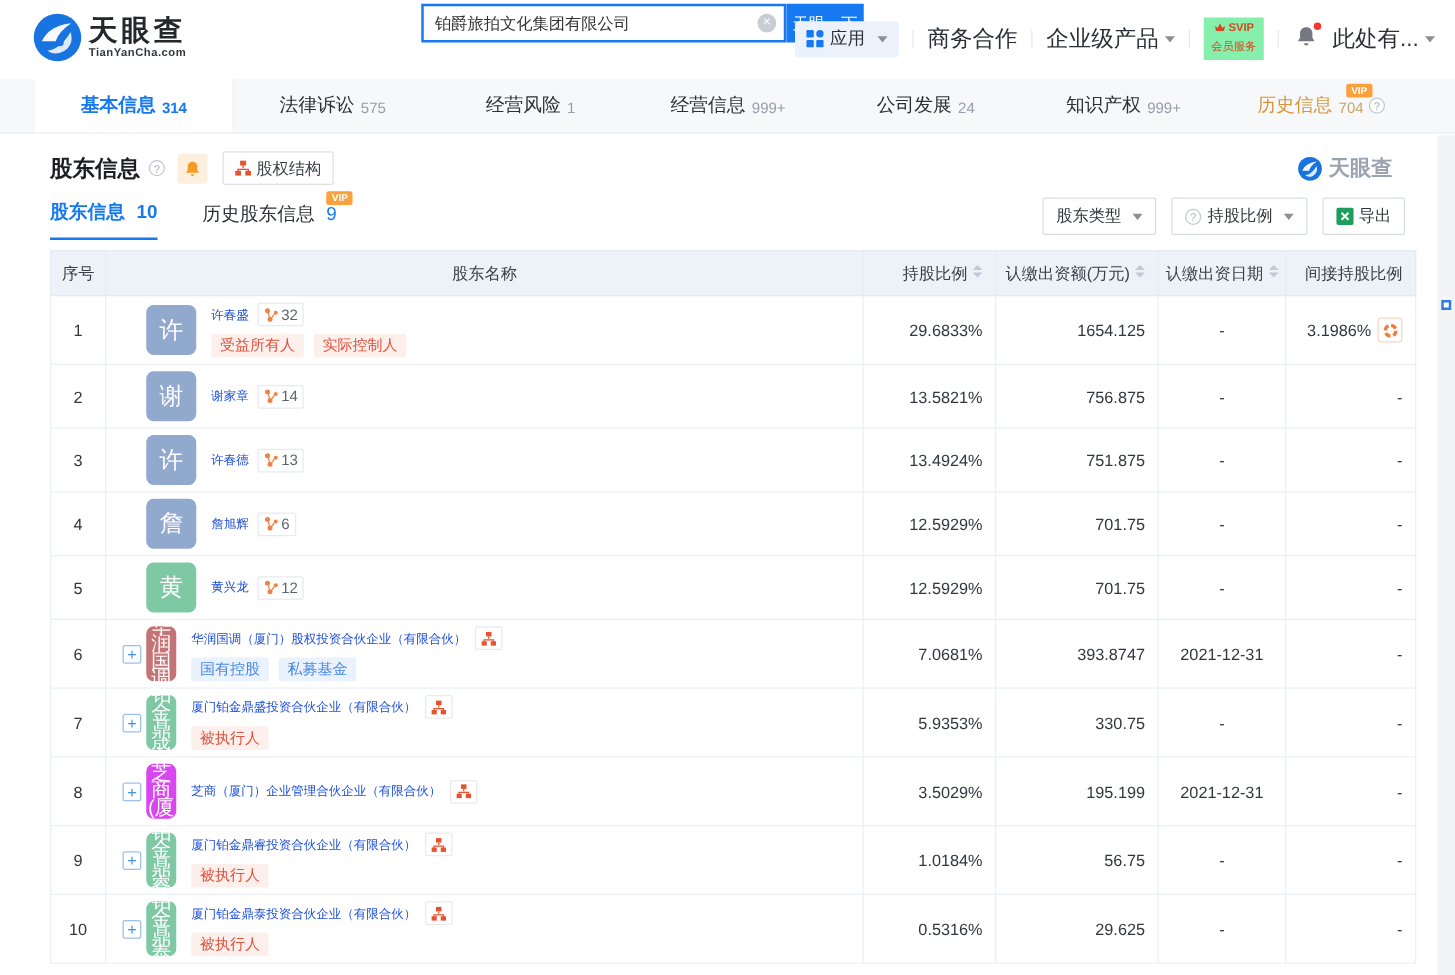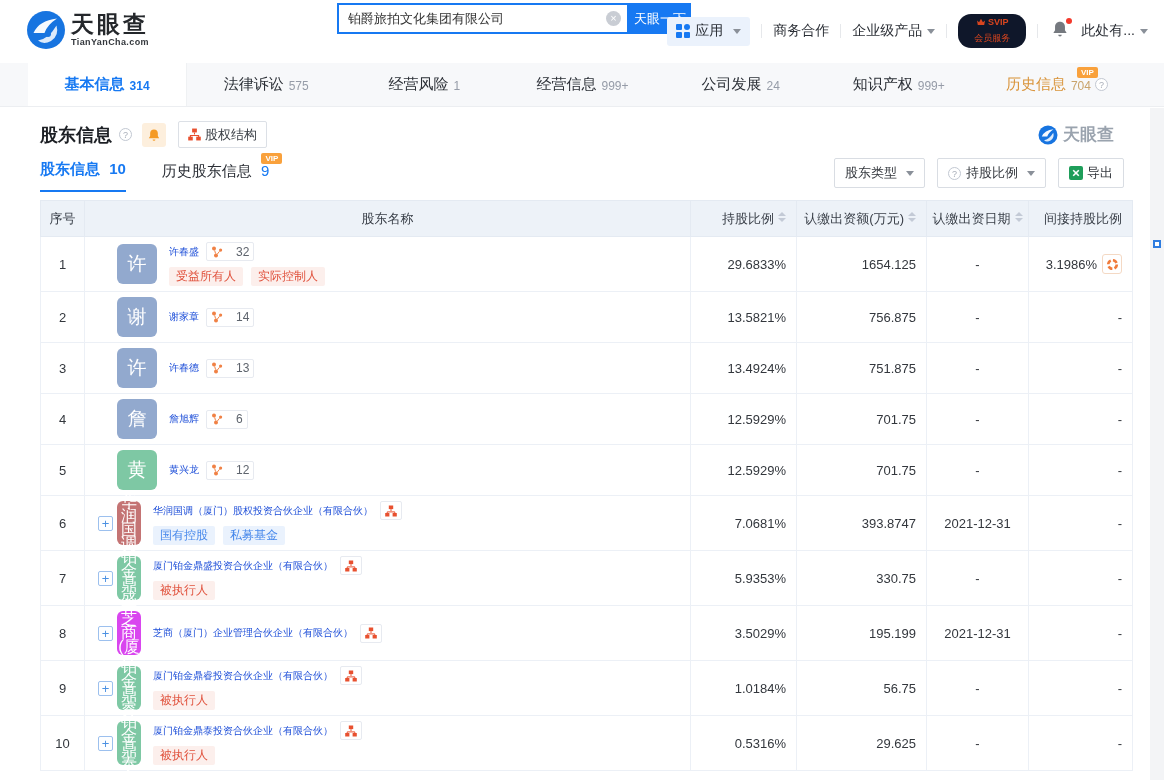--- a/index.html
+++ b/index.html
@@ -24,24 +24,24 @@
 .sinput{width:292px;height:31px;border:2px solid #1779F2;font-size:13px;color:#333;
   padding:0 28px 0 9px;outline:none;display:block}
 .sclear{position:absolute;right:8px;top:8px;width:15px;height:15px;border-radius:50%;
   background:#C9CDD4;color:#fff;font-size:11px;line-height:15px;text-align:center;cursor:pointer}
 .sclear::before{content:"×"}
 .sbtn{width:62px;height:31px;background:#1779F2;color:#fff;font-size:13px;border:none;cursor:pointer}
 .top-right{position:absolute;right:16px;top:16px;display:flex;align-items:center;height:30px}
 .apps-chip{display:flex;align-items:center;background:#EBF2FC;border-radius:3px;height:29px;
   padding:0 9px;font-size:14px;color:#2B2F36;gap:5px;cursor:pointer}
 .vsep{width:1px;height:14px;background:#E6E8EB;margin:0 11px}
-.toplink{font-size:14px;color:#2B2F36;cursor:pointer;display:flex;align-items:center}
+.toplink{font-size:18px;color:#2B2F36;cursor:pointer;display:flex;align-items:center}
 .caret{width:0;height:0;border-left:4px solid transparent;border-right:4px solid transparent;
   border-top:5px solid #8A9099;margin-left:5px;display:inline-block}
-.svip{background:#0f172a;border-radius:13px;padding:3px 16px;text-align:center;cursor:pointer}
+.svip{background:#86efac;border-radius:0;padding:3px 6px;text-align:center;cursor:pointer}
 .svip .l1{font-size:9px;font-weight:bold;color:#D8451F;line-height:10px;display:flex;align-items:center;gap:2px;justify-content:center}
 .svip .l2{font-size:9px;color:#D8451F;line-height:11px}
 .bellwrap{position:relative;margin:0 2px;cursor:pointer}
 .reddot{position:absolute;top:-2px;right:-3px;width:6px;height:6px;border-radius:50%;background:#F3392B}
 
 .nav{height:44px;background:#F7F8FA;border-bottom:1px solid #ECEEF1}
 .nav-inner{margin:0 28px;display:flex;height:100%}
 .nav-tab{flex:1;display:flex;align-items:center;justify-content:center;font-size:15px;
   color:#2B2F36;position:relative;cursor:pointer}
 .nav-tab .cnt{font-size:12px;color:#969CA8;margin-left:5px;margin-top:2px}
@@ -93,21 +93,21 @@
 .expand{width:15px;height:15px;margin-right:4px;flex:none;font-size:13px;line-height:13px;text-align:center}
 .expand.on{border:1px solid #9CC0EE;border-radius:2px;color:#4A90E2;background:#FDFEFF;cursor:pointer}
 .avatar{flex:none;margin-right:12px;border-radius:6px;color:#fff;display:flex;flex-direction:column;
   align-items:center;justify-content:center;cursor:pointer;text-align:center}
 .avatar.person{width:40px;height:40px;font-size:19px}
 .avatar.company{width:24px;height:44px;font-size:16px;line-height:14px}
 .nameline{display:flex;align-items:center}
 .name-link{font-size:10px;color:#1d4ed8}
 .chip{display:inline-flex;align-items:center;border:1px solid #E7EAF0;border-radius:2px;height:19px;
   padding:0 4px;margin-left:7px;background:#fff;cursor:pointer}
-.chip .cnt{font-size:12px;color:#5E646D;margin-left:13px}
+.chip .cnt{font-size:12px;color:#5E646D;margin-left:2px}
 .cicon{display:inline-flex;align-items:center}
 .tags{display:flex;gap:8px;margin-top:6px}
 .tag{font-size:12px;padding:1px 7px;border-radius:2px;line-height:17px;white-space:nowrap}
 .tag.red{color:#E0523D;background:#FCEFEC}
 .tag.blue{color:#4788EB;background:#EAF2FD}
 .ind{display:inline-flex;align-items:center;gap:5px}
 .donut-box{display:inline-flex;align-items:center;justify-content:center;width:20px;height:20px;
   border:1px solid #F4D9C4;border-radius:3px;background:#fff;cursor:pointer}
 
 .scrollbar{position:absolute;right:0;top:108px;bottom:0;width:14px;background:#F3F4F6}

